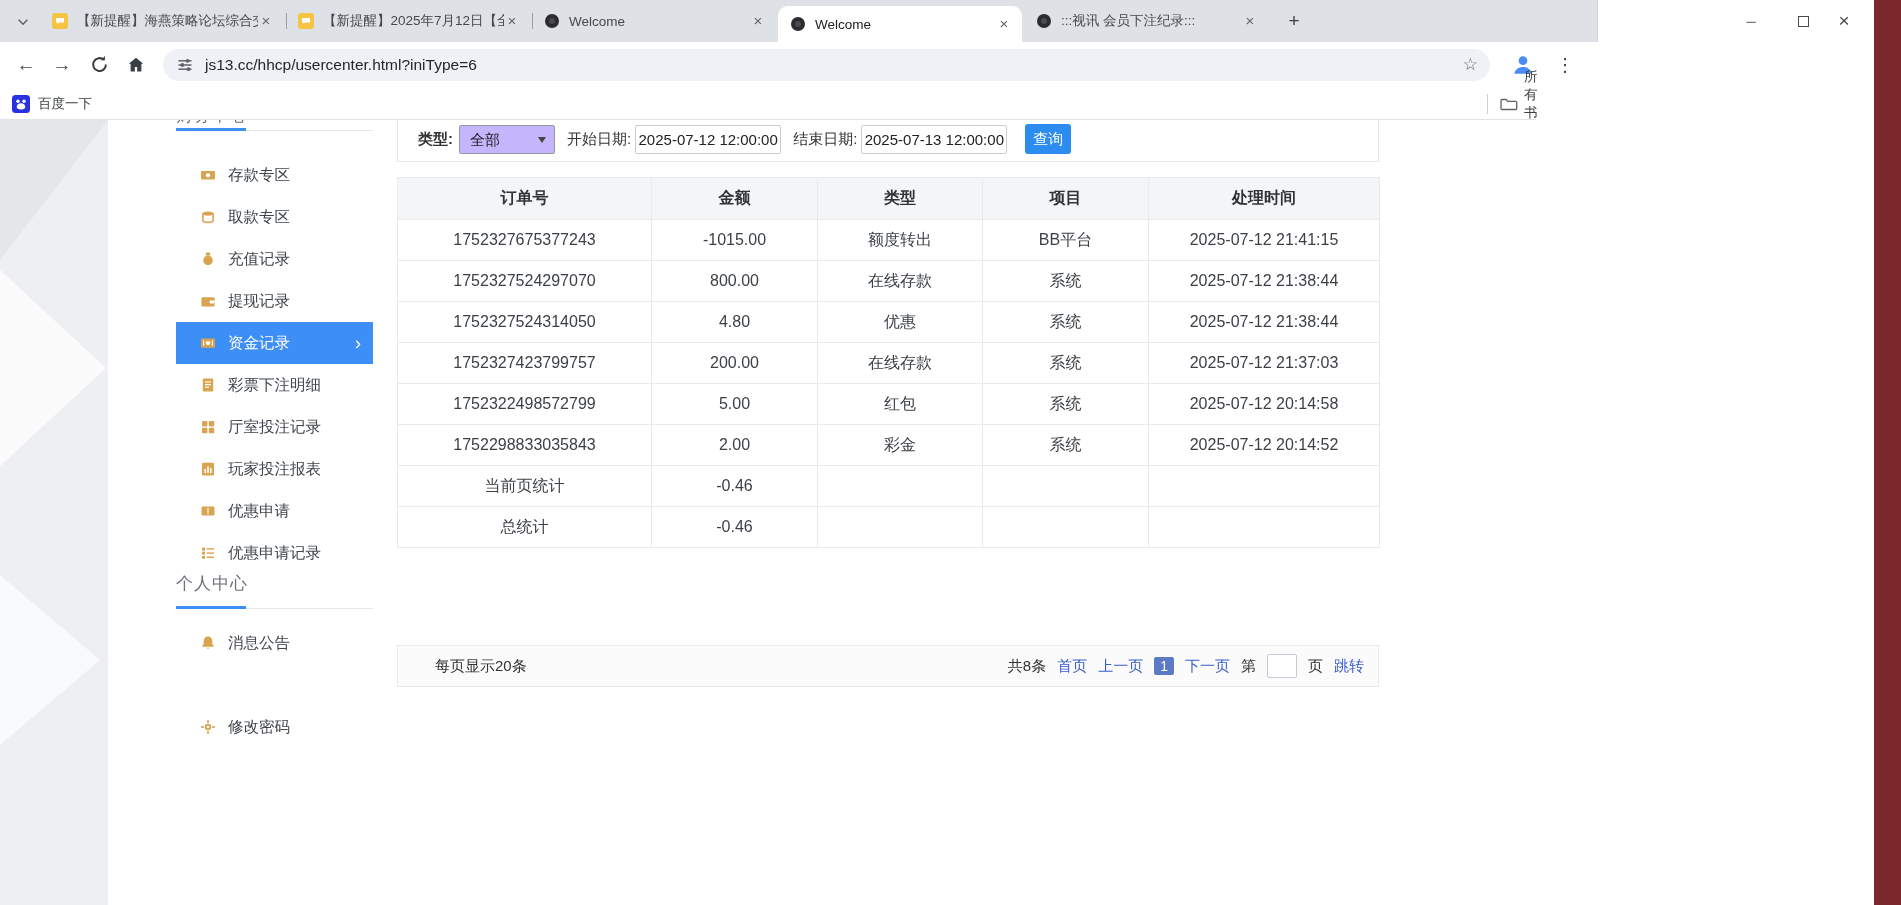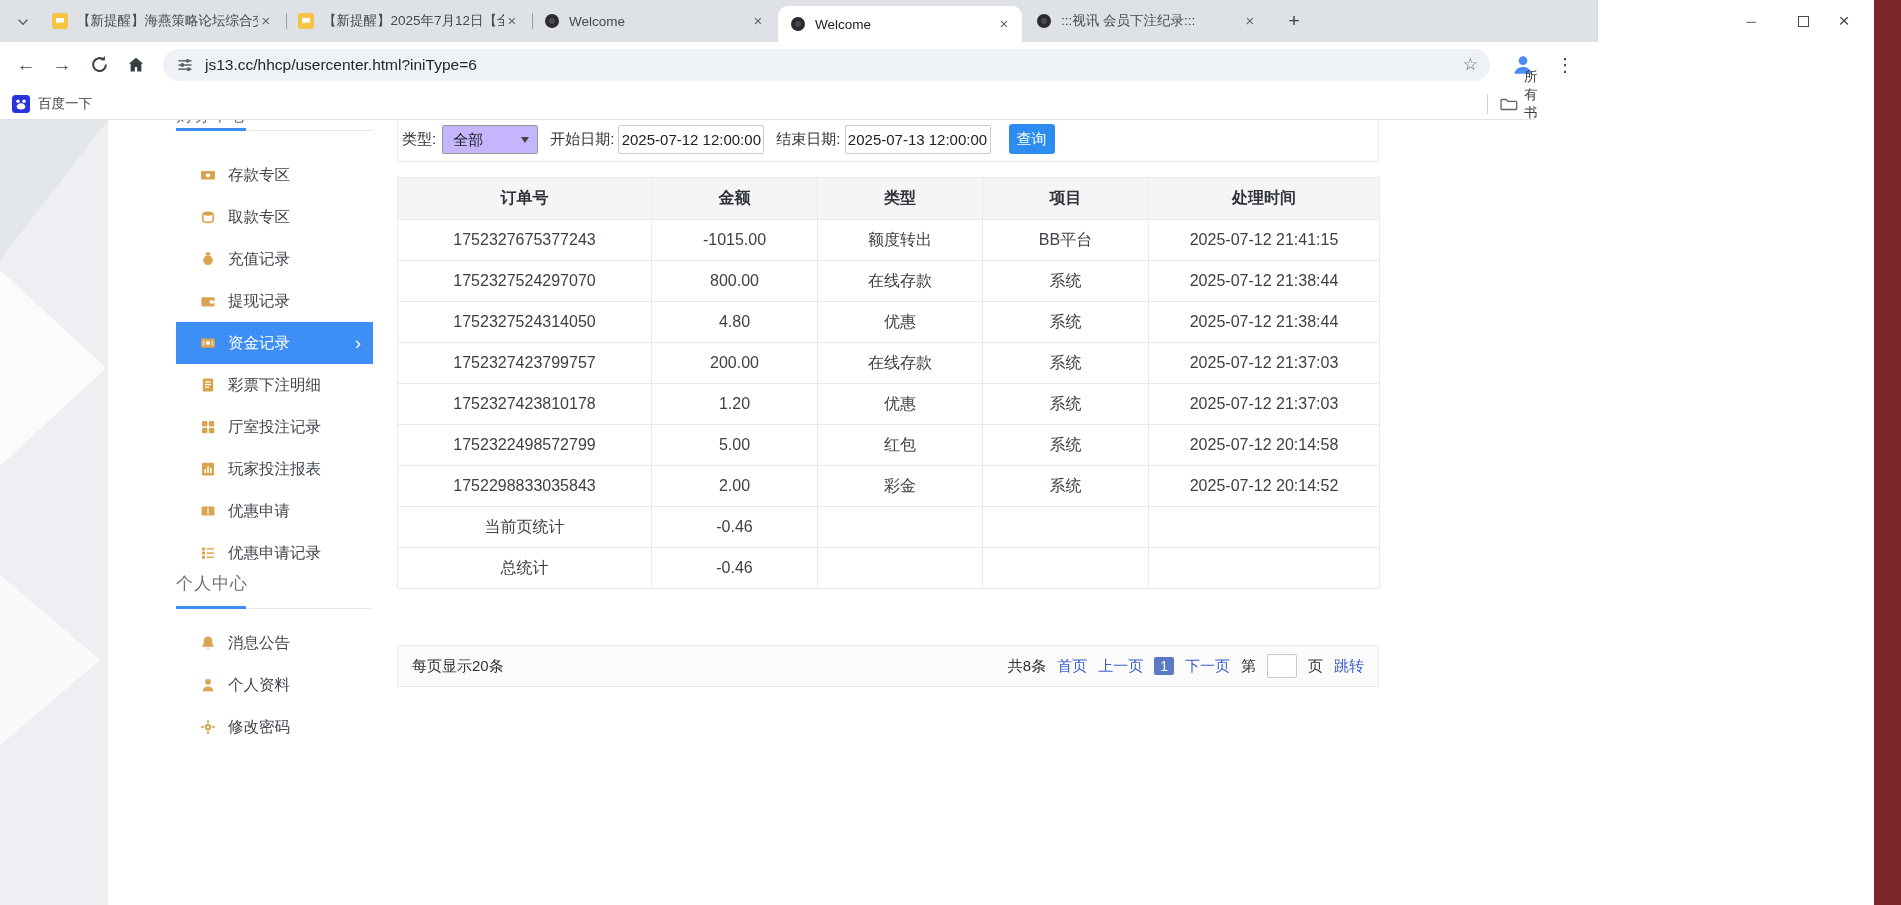--- a/index.html
+++ b/index.html
@@ -68,33 +68,33 @@
   .sicon { width:16px; height:16px; margin-left:24px; flex:0 0 16px; }
   .slab { margin-left:12px; font-size:15.5px; color:#3f454c; white-space:nowrap; }
   .side-item.active { background:#3e8ef7; }
   .side-item.active .slab { color:#fff; }
   .schev { position:absolute; right:12px; color:#fff; font-size:18px; line-height:18px; }
 
   
   .content { position:absolute; left:397px; top:0; width:982px; height:785px; }
   .filterbox { position:absolute; left:0; top:-4px; width:982px; height:46px; border:1px solid #eaeaea; background:#fff; display:flex; align-items:center; }
   .flabel { font-size:15px; color:#333; white-space:nowrap; }
-  .fl1 { margin-left:4px; } .fl2,.fl3 { margin-left:12px; }
+  .fl1 { margin-left:20px;font-weight:bold; } .fl2,.fl3 { margin-left:12px; }
   .selectbox { position:relative; margin-left:6px; width:96px; height:29px; border:1px solid #999; border-radius:2px; background:#c4b5fd; cursor:pointer; }
   .selectbox .selval { position:absolute; left:10px; top:0; line-height:27px; font-size:15px; color:#222; }
   .sel-arrow { position:absolute; right:8px; top:11px; width:0; height:0; border-left:4.5px solid transparent; border-right:4.5px solid transparent; border-top:6px solid #444; }
   .dinput { margin-left:4px; width:146px; height:29px; border:1px solid #ccc; border-radius:2px; font-size:15px; color:#222; text-align:center; font-family:"Liberation Sans","DejaVu Sans",sans-serif; background:#fff; }
   .query { margin-left:18px; width:46px; height:30px; background:#2d8cf0; color:#fff; border:none; border-radius:3px; font-size:15px; cursor:pointer; font-family:"Liberation Sans","DejaVu Sans",sans-serif; }
 
   .dtable { position:absolute; left:0; top:57px; width:982px; border-collapse:collapse; table-layout:fixed; }
   .dtable th { height:42px; background:#f4f5f7; border:1px solid #e8eaed; font-size:16px; font-weight:700; color:#2f3338; text-align:center; }
   .dtable td { height:41px; background:#fff; border:1px solid #e8eaed; font-size:16px; color:#3c4147; text-align:center; white-space:nowrap; }
 
   .pager { position:absolute; left:0; top:525px; width:982px; height:42px; border:1px solid #eaeaea; background:#fbfbfb; display:flex; align-items:center; justify-content:space-between; padding:0 14px; }
-  .per { font-size:15px; color:#333; }
+  .per { font-size:15px; color:#333;margin-left:23px; }
   .pright { display:flex; align-items:center; gap:11px; }
   .ptotal,.ptxt { font-size:15px; color:#333; }
   .plink { font-size:15px; color:#3a5dc9; text-decoration:none; cursor:pointer; }
   .pcur { background:#5b79c4; color:#fff; font-size:14px; padding:1px 6px; border-radius:2px; cursor:pointer; }
   .pinput { width:30px; height:24px; border:1px solid #c4cbd6; border-radius:2px; background:#fff; font-size:14px; text-align:center; }
 
   .desktop-strip { position:absolute; left:1874px; top:0; width:27px; height:905px; background:#7b272c; }
 </style>
 </head>
 <body>
@@ -342,27 +342,20 @@
       <div class="h-line h-line2"></div>
       <div class="h-bar h-bar2"></div>
 
       <div class="side-item" style="top:502px">
         <span class="sicon"><svg viewBox="0 0 16 16">
               <path d="M8 1.6c2.5 0 4.3 1.9 4.3 4.4v2.8l1.4 2.2v.8H2.3v-.8l1.4-2.2V6c0-2.5 1.8-4.4 4.3-4.4z" fill="#d9a44f"></path>
               <path d="M6.6 12.8a1.5 1.5 0 0 0 2.8 0z" fill="#d9a44f"></path>
             </svg></span>
         <span class="slab">消息公告</span>
       </div>
-      <div class="side-item" style="top:544px">
-        <span class="sicon"><svg viewBox="0 0 16 16">
-              <circle cx="8" cy="4.8" r="2.9" fill="#d9a44f"></circle>
-              <path d="M2.4 14.2c.4-3 2.7-4.7 5.6-4.7s5.2 1.7 5.6 4.7z" fill="#d9a44f"></path>
-            </svg></span>
-        <span class="slab">个人资料</span>
-      </div>
       <div class="side-item" style="top:586px">
         <span class="sicon"><svg viewBox="0 0 16 16">
               <g fill="#d9a44f">
                 <circle cx="8" cy="8" r="3.2"></circle>
                 <rect x="7.1" y="1.2" width="1.8" height="2.6"></rect>
                 <rect x="7.1" y="12.2" width="1.8" height="2.6"></rect>
                 <rect x="1.2" y="7.1" width="2.6" height="1.8"></rect>
                 <rect x="12.2" y="7.1" width="2.6" height="1.8"></rect>
               </g>
               <circle cx="8" cy="8" r="1.3" fill="#fff"></circle>
@@ -421,27 +414,20 @@
               <td>1752327524314050</td>
               <td>4.80</td>
               <td>优惠</td>
               <td>系统</td>
               <td>2025-07-12 21:38:44</td>
             </tr>
           <tr>
               <td>1752327423799757</td>
               <td>200.00</td>
               <td>在线存款</td>
-              <td>系统</td>
-              <td>2025-07-12 21:37:03</td>
-            </tr>
-          <tr>
-              <td>1752327423810178</td>
-              <td>1.20</td>
-              <td>优惠</td>
               <td>系统</td>
               <td>2025-07-12 21:37:03</td>
             </tr>
           <tr>
               <td>1752322498572799</td>
               <td>5.00</td>
               <td>红包</td>
               <td>系统</td>
               <td>2025-07-12 20:14:58</td>
             </tr>

